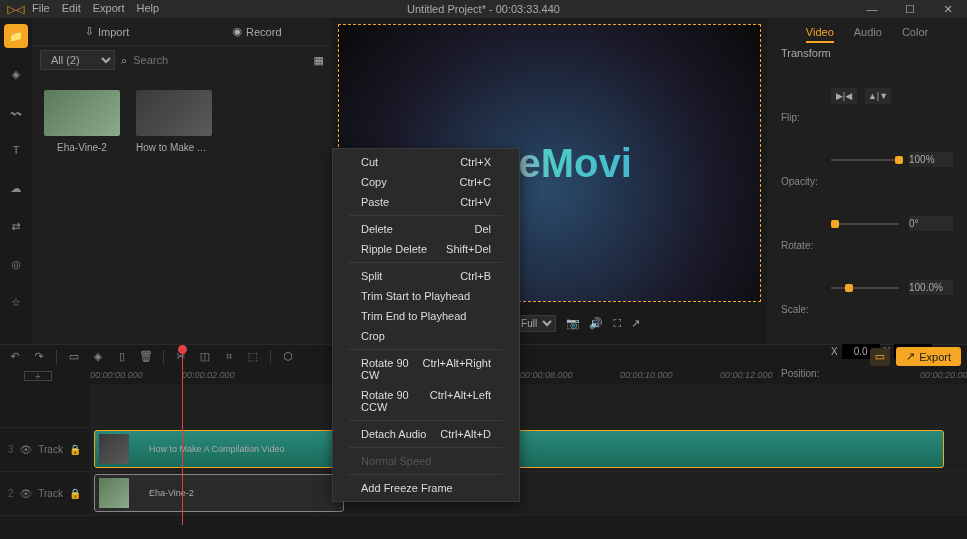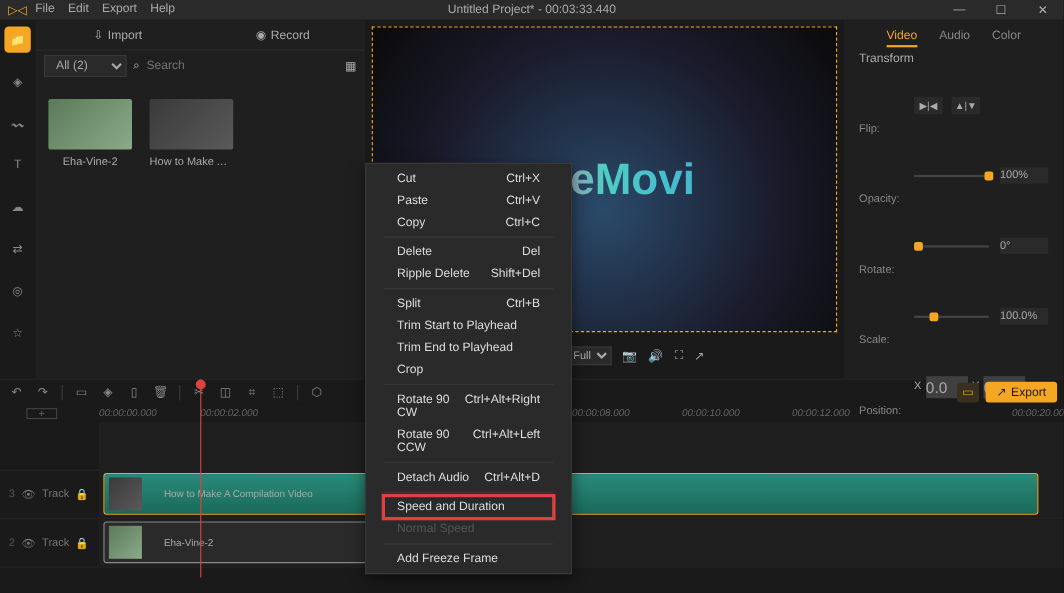--- a/index.html
+++ b/index.html
@@ -37,21 +37,21 @@
 .props-tabs { display:flex; gap:20px; justify-content:center; margin-bottom:4px; font-size:11px; }
 .props-tabs span { cursor:pointer; color:#888; padding-bottom:3px; }
 .props-tabs span.active { color:#f5a623; border-bottom:2px solid #f5a623; }
 .prop-section { color:#aaa; font-size:11px; margin-bottom:8px; }
 .prop-row { display:flex; align-items:center; margin:9px 0; font-size:10px; gap:4px; }
 .prop-row .lbl { width:46px; color:#888;margin-top:44px; }
 .prop-row .slider { flex:1; height:2px; background:#444; position:relative; margin-right:6px; }
 .prop-row .slider i { position:absolute; width:8px; height:8px; background:#f5a623; border-radius:2px; top:-3px; }
 .prop-row .val { width:44px; background:#2a2a2a; padding:2px 0; font-size:10px; }
 .prop-row .flipbtn { width:26px; height:16px; background:#2a2a2a; margin-right:4px; display:flex; align-items:center; justify-content:center; cursor:pointer; font-size:9px; }
-.prop-row .posbox { width:38px; background:#404040; padding:2px 0; font-size:14px; }
+.prop-row .posbox { width:38px; background:#000000; text-align:center; padding:2px 0; font-size:10px; }
 .toolbar { height:24px; background:#1a1a1a; border-top:1px solid #2a2a2a; display:flex; align-items:center; padding:0 6px; gap:6px; }
 .toolbar .tbtn { width:18px; height:18px; display:flex; align-items:center; justify-content:center; cursor:pointer; color:#888; font-size:11px; }
 .toolbar .sep { width:1px; height:14px; background:#3a3a3a; margin:0 2px; }
 .toolbar .spacer { flex:1; }
 .toolbar .export { background:#f5a623; color:#1a1a1a; padding:3px 10px; border-radius:3px; font-size:11px; cursor:pointer; display:flex; align-items:center; gap:4px; }
 .toolbar .tick { width:20px; height:18px; background:#3a3020; border-radius:3px; display:flex; align-items:center; justify-content:center; }
 .timeline { height:170px; background:#1a1a1a; overflow:hidden; }
 .tl-ruler { height:16px; display:flex; align-items:center; position:relative; color:#666; font-size:9px; }
 .tl-ruler .add { margin-left:24px; width:28px; height:10px; border:1px solid #444; display:flex; align-items:center; justify-content:center; font-size:10px; cursor:pointer;}
 .tl-ruler .times { position:absolute; left:90px; right:0; top:2px; display:flex; }
@@ -261,27 +261,27 @@
 </div>
 
 <div class="playhead"></div>
 
 <div class="ctxmenu">
   <div class="mi">
       <span>Cut</span>
       <span>Ctrl+X</span>
     </div>
   <div class="mi">
+      <span>Copy</span>
+      <span>Ctrl+C</span>
+    </div>
+  <div class="mi">
       <span>Paste</span>
       <span>Ctrl+V</span>
     </div>
-  <div class="mi">
-      <span>Copy</span>
-      <span>Ctrl+C</span>
-    </div>
   <div class="msep"></div>
   <div class="mi">
       <span>Delete</span>
       <span>Del</span>
     </div>
   <div class="mi">
       <span>Ripple Delete</span>
       <span>Shift+Del</span>
     </div>
   <div class="msep"></div>
@@ -306,23 +306,20 @@
   <div class="mi">
       <span>Rotate 90 CCW</span>
       <span>Ctrl+Alt+Left</span>
     </div>
   <div class="msep"></div>
   <div class="mi">
       <span>Detach Audio</span>
       <span>Ctrl+Alt+D</span>
     </div>
   <div class="msep"></div>
-  <div class="mi highlight">
-      <span>Speed and Duration</span>
-    </div>
   <div class="mi disabled">
       <span>Normal Speed</span>
     </div>
   <div class="msep"></div>
   <div class="mi">
       <span>Add Freeze Frame</span>
     </div>
 </div>
 
 </body></html>

